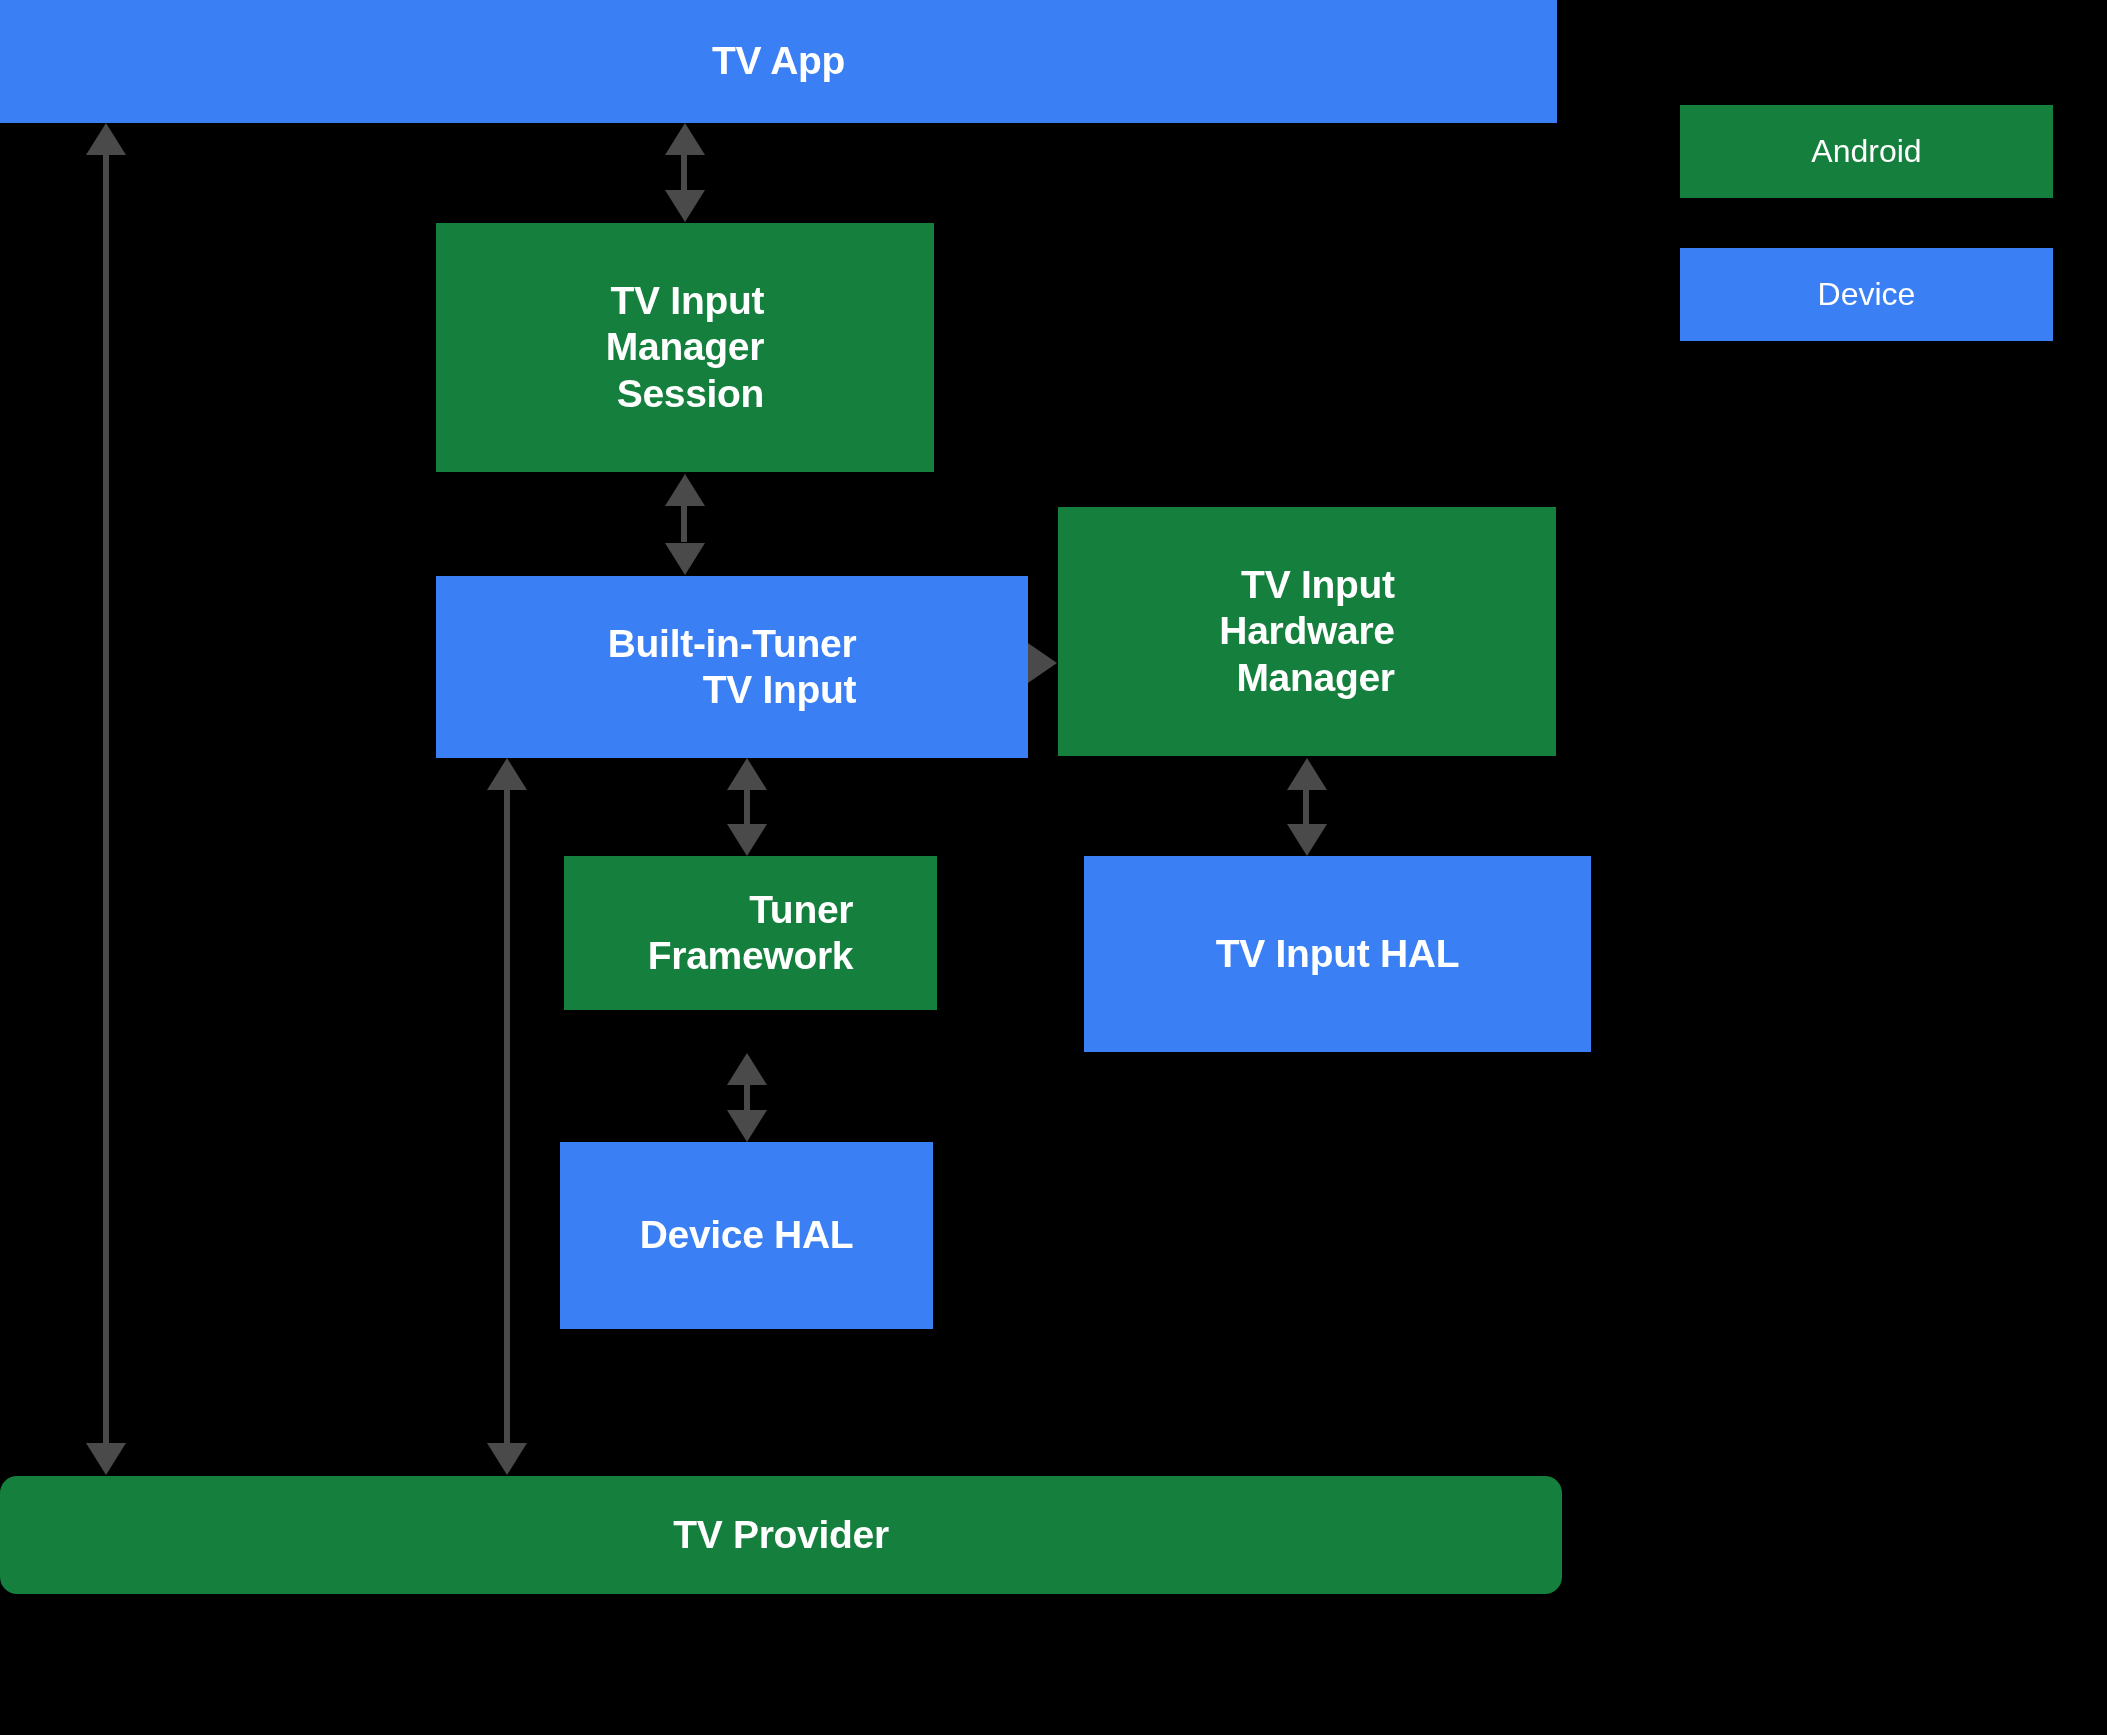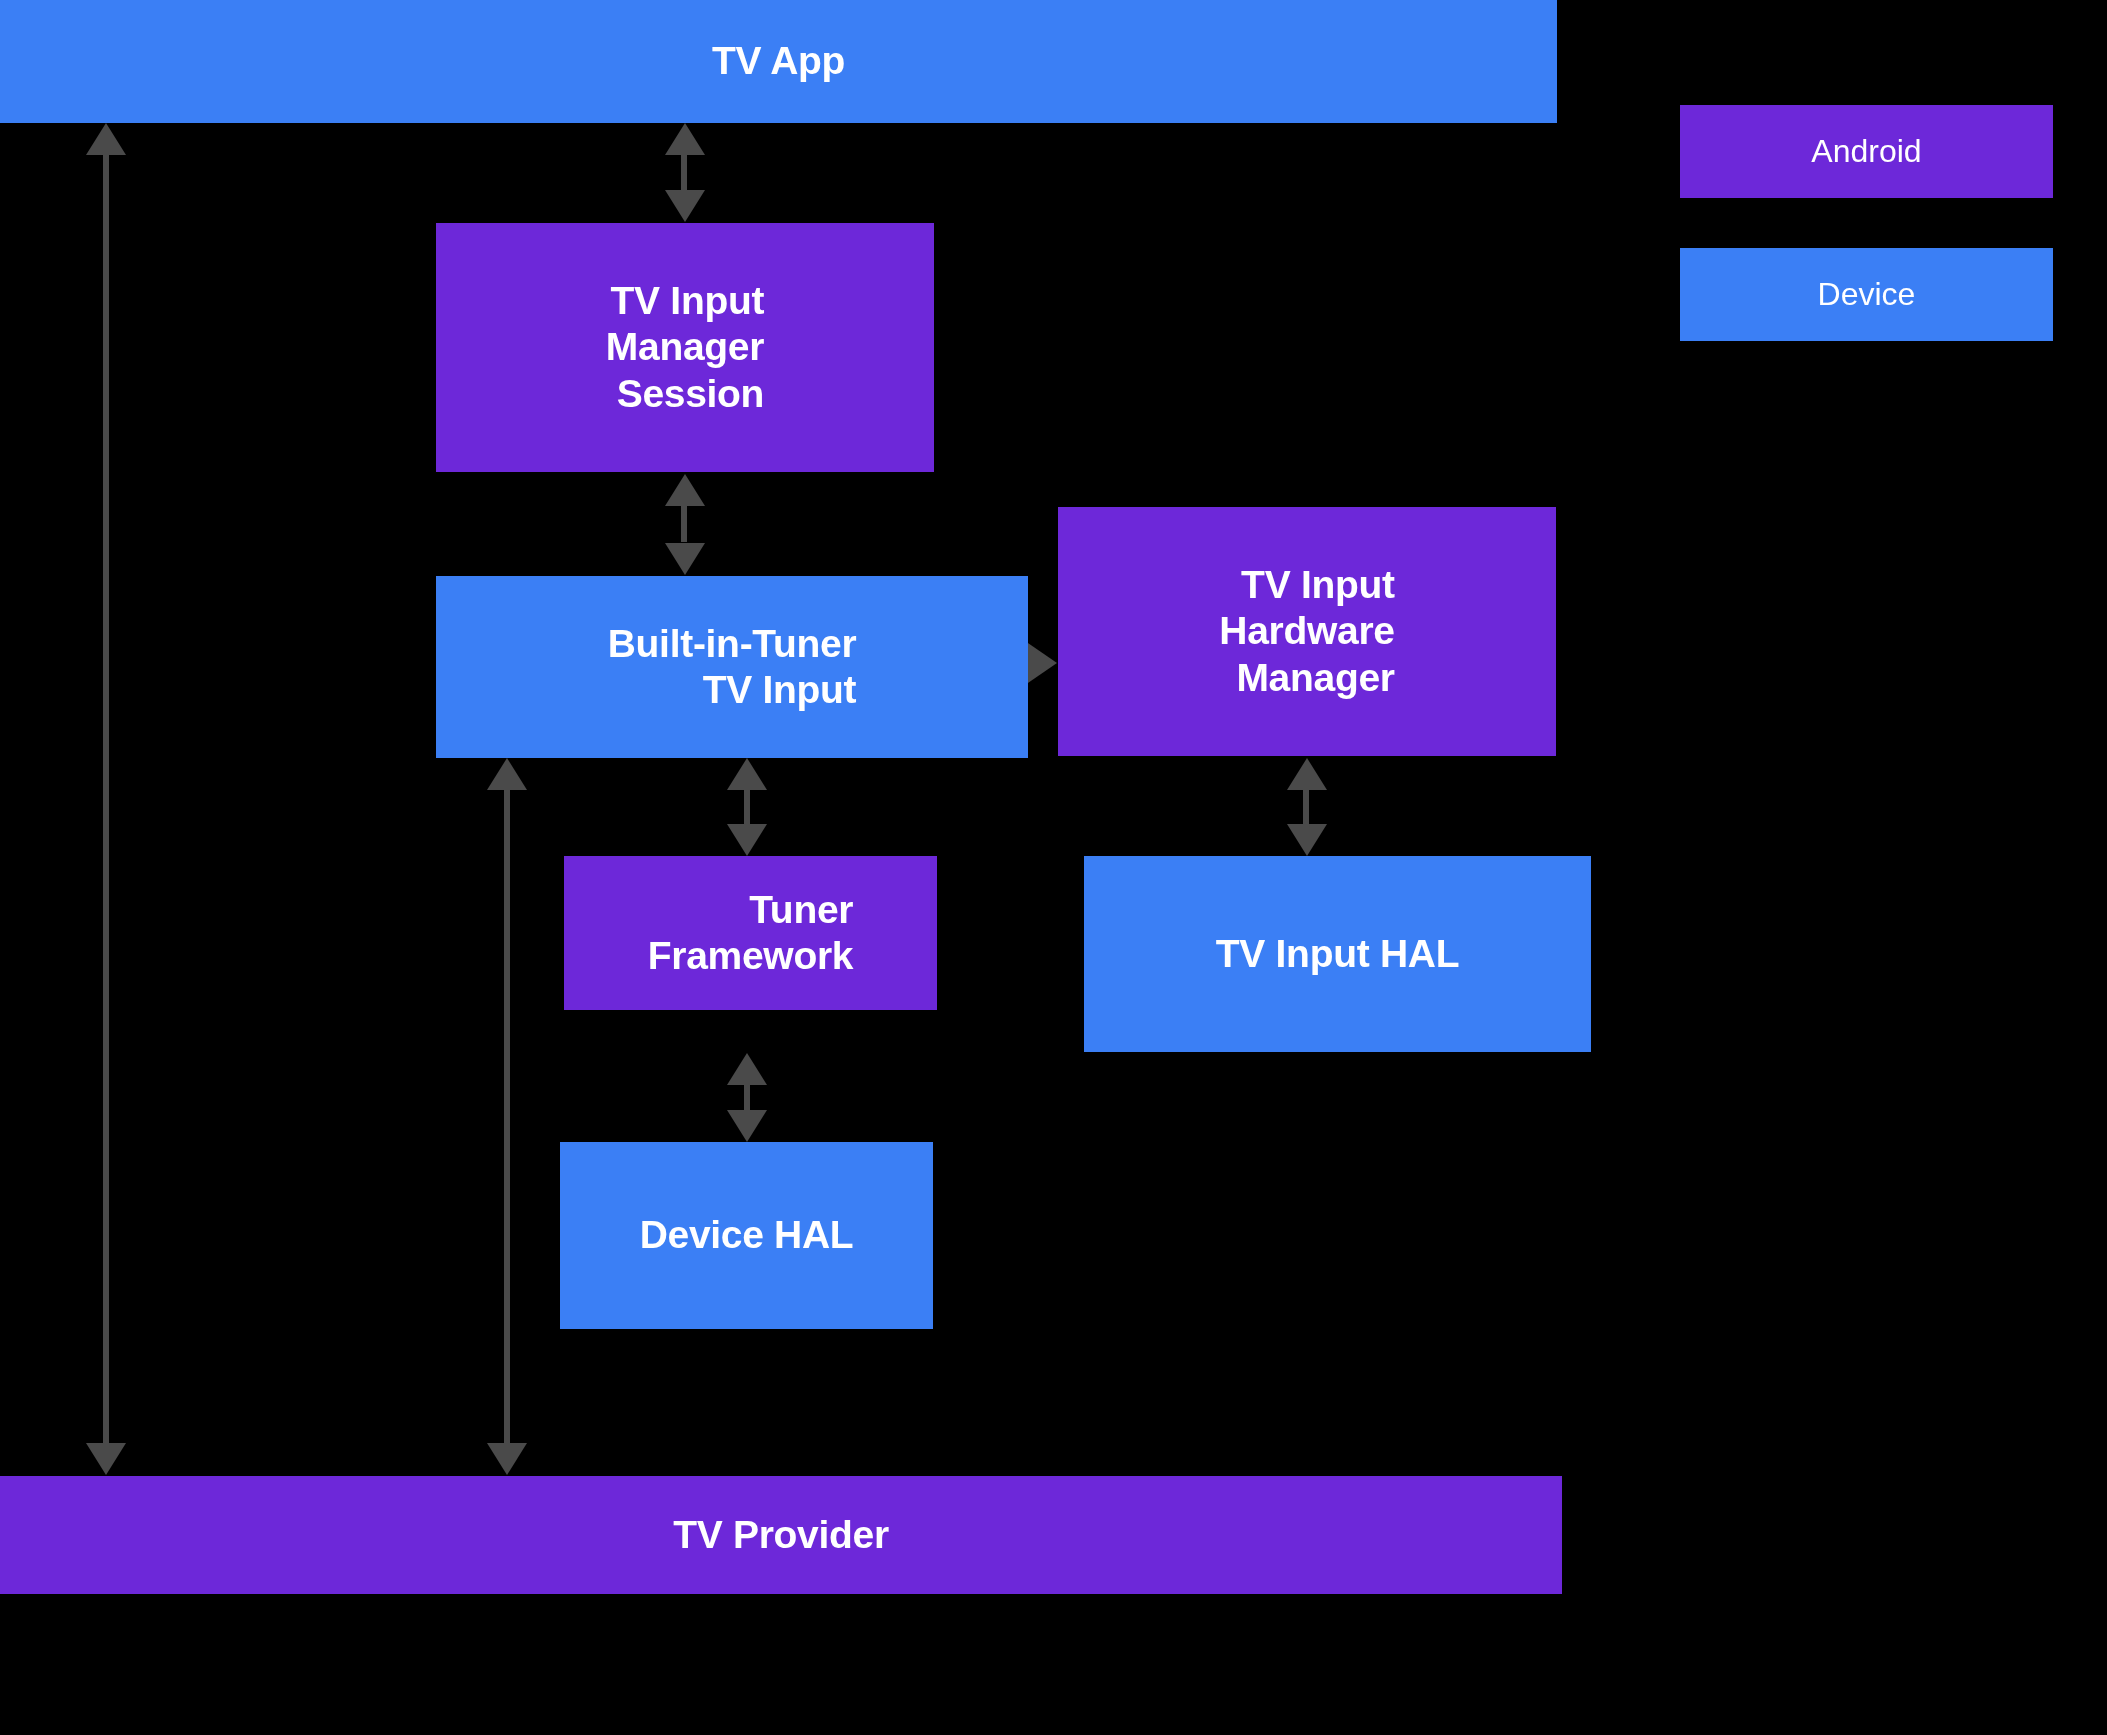--- a/index.html
+++ b/index.html
@@ -21,32 +21,32 @@
     align-items: center;
     justify-content: center;
     text-align: right;
     color: #ffffff;
     font-weight: bold;
     line-height: 1.18;
     box-sizing: border-box;
     white-space: pre-line;
     letter-spacing: -0.3px;
   }
-  .green { background: #6d28d9; }
+  .green { background: #15803d; }
   .blue  { background: #3B7FF5; }
 
   
   #tv-app            { left: 0;     top: 0;     width: 1557px; height: 123px;  font-size: 39px; }
   #tv-input-mgr-sess { left: 436px; top: 223px; width: 498px;  height: 249px;  font-size: 39px; }
   #builtin-tuner     { left: 436px; top: 576px; width: 592px;  height: 182px;  font-size: 39px; }
   #tv-input-hw-mgr   { left: 1058px;top: 507px; width: 498px;  height: 249px;  font-size: 39px; }
   #tuner-framework   { left: 564px; top: 856px;width: 373px;  height: 154px;  font-size: 39px; }
   #tv-input-hal      { left: 1084px;top: 856px;width: 507px;  height: 196px;  font-size: 39px; }
   #tuner-hal         { left: 560px; top: 1142px;width: 373px;  height: 187px;  font-size: 39px; }
-  #tv-provider       { left: 0;     top: 1476px;width: 1562px; height: 118px;  font-size: 39px; }
+  #tv-provider       { left: 0;     top: 1476px;width: 1562px; height: 118px;  font-size: 39px; border-radius: 17px; }
 
   
   #legend { position: absolute; left: 1680px; top: 105px; width: 373px; }
   .legend-box {
     width: 373px; height: 93px;
     display: flex; align-items: center; justify-content: center;
     color: #ffffff; font-size: 32px; font-weight: normal;
     box-sizing: border-box;
   }
   #legend-device { margin-top: 50px; }

